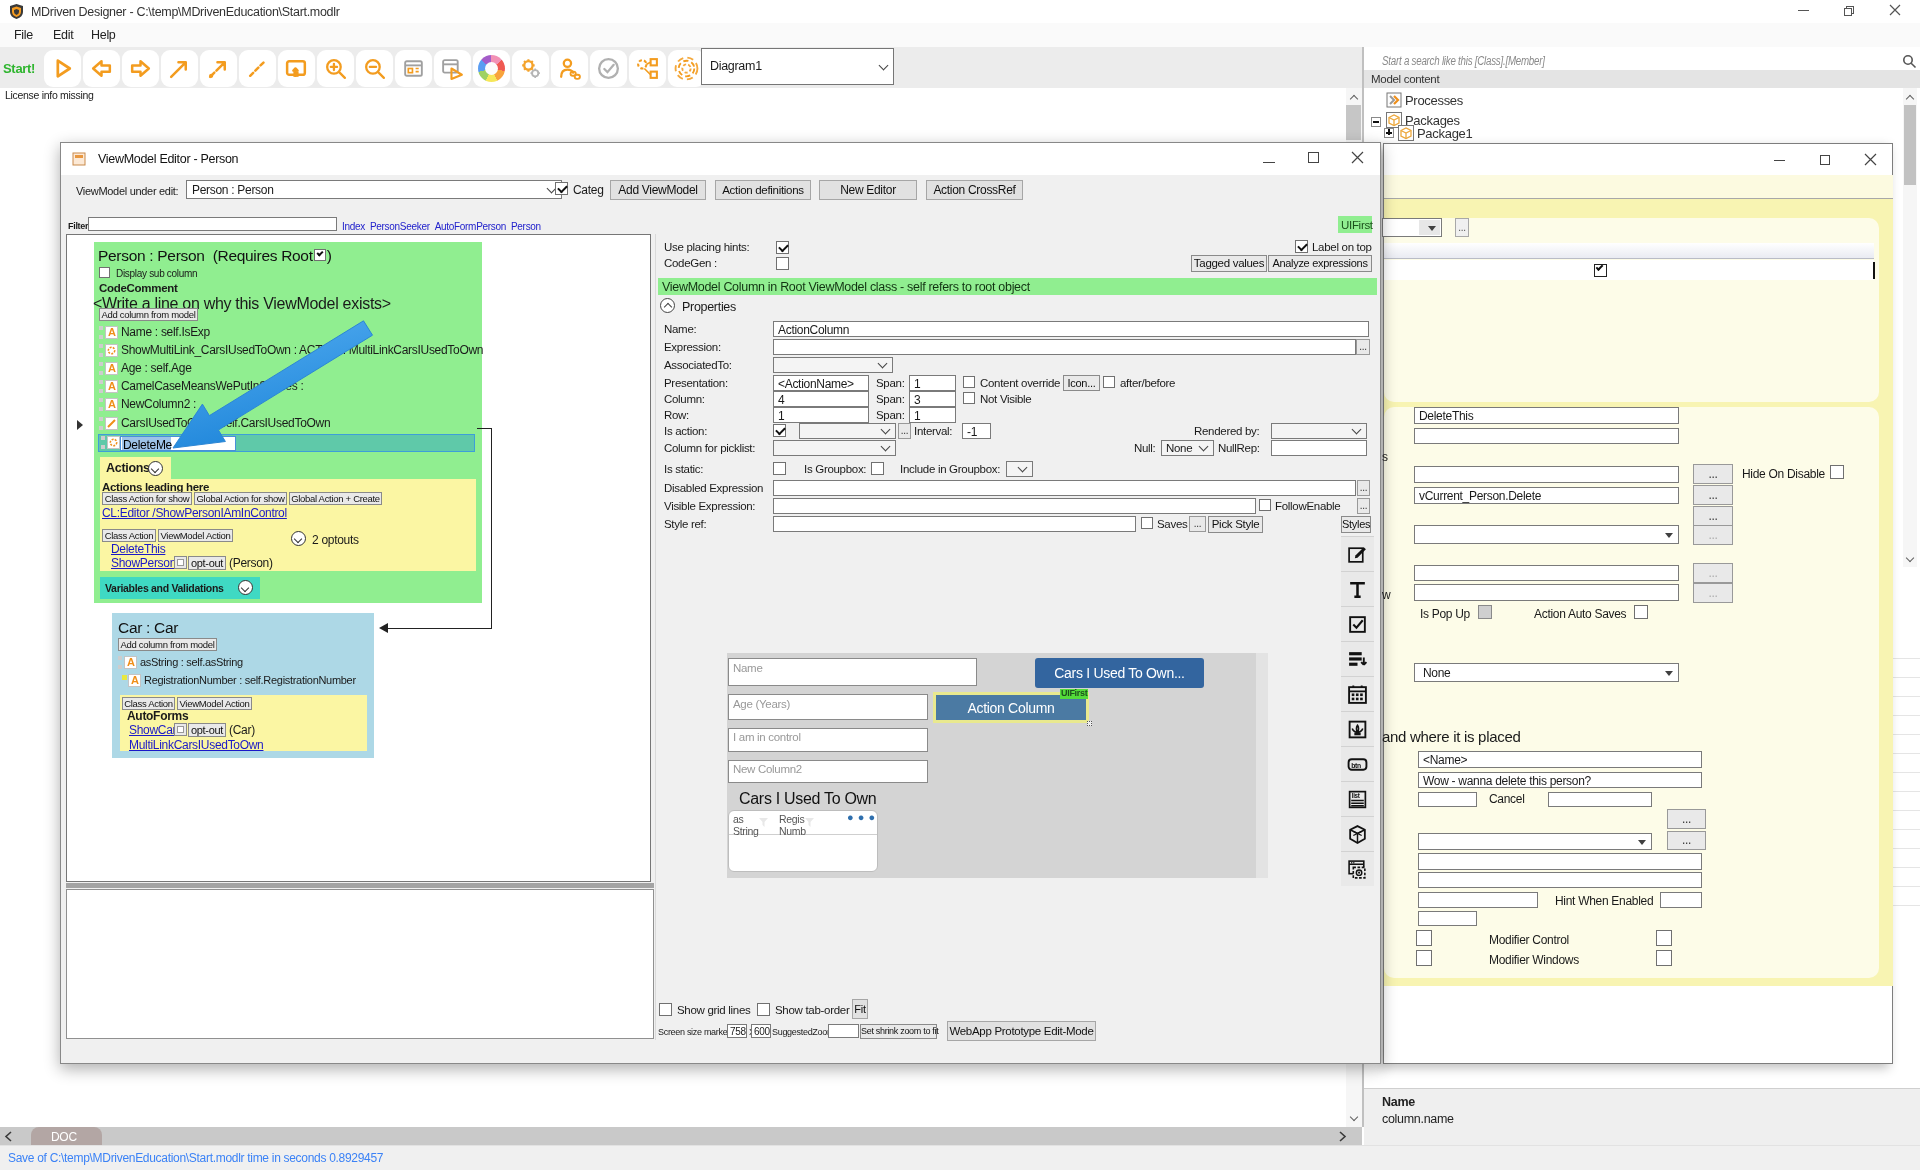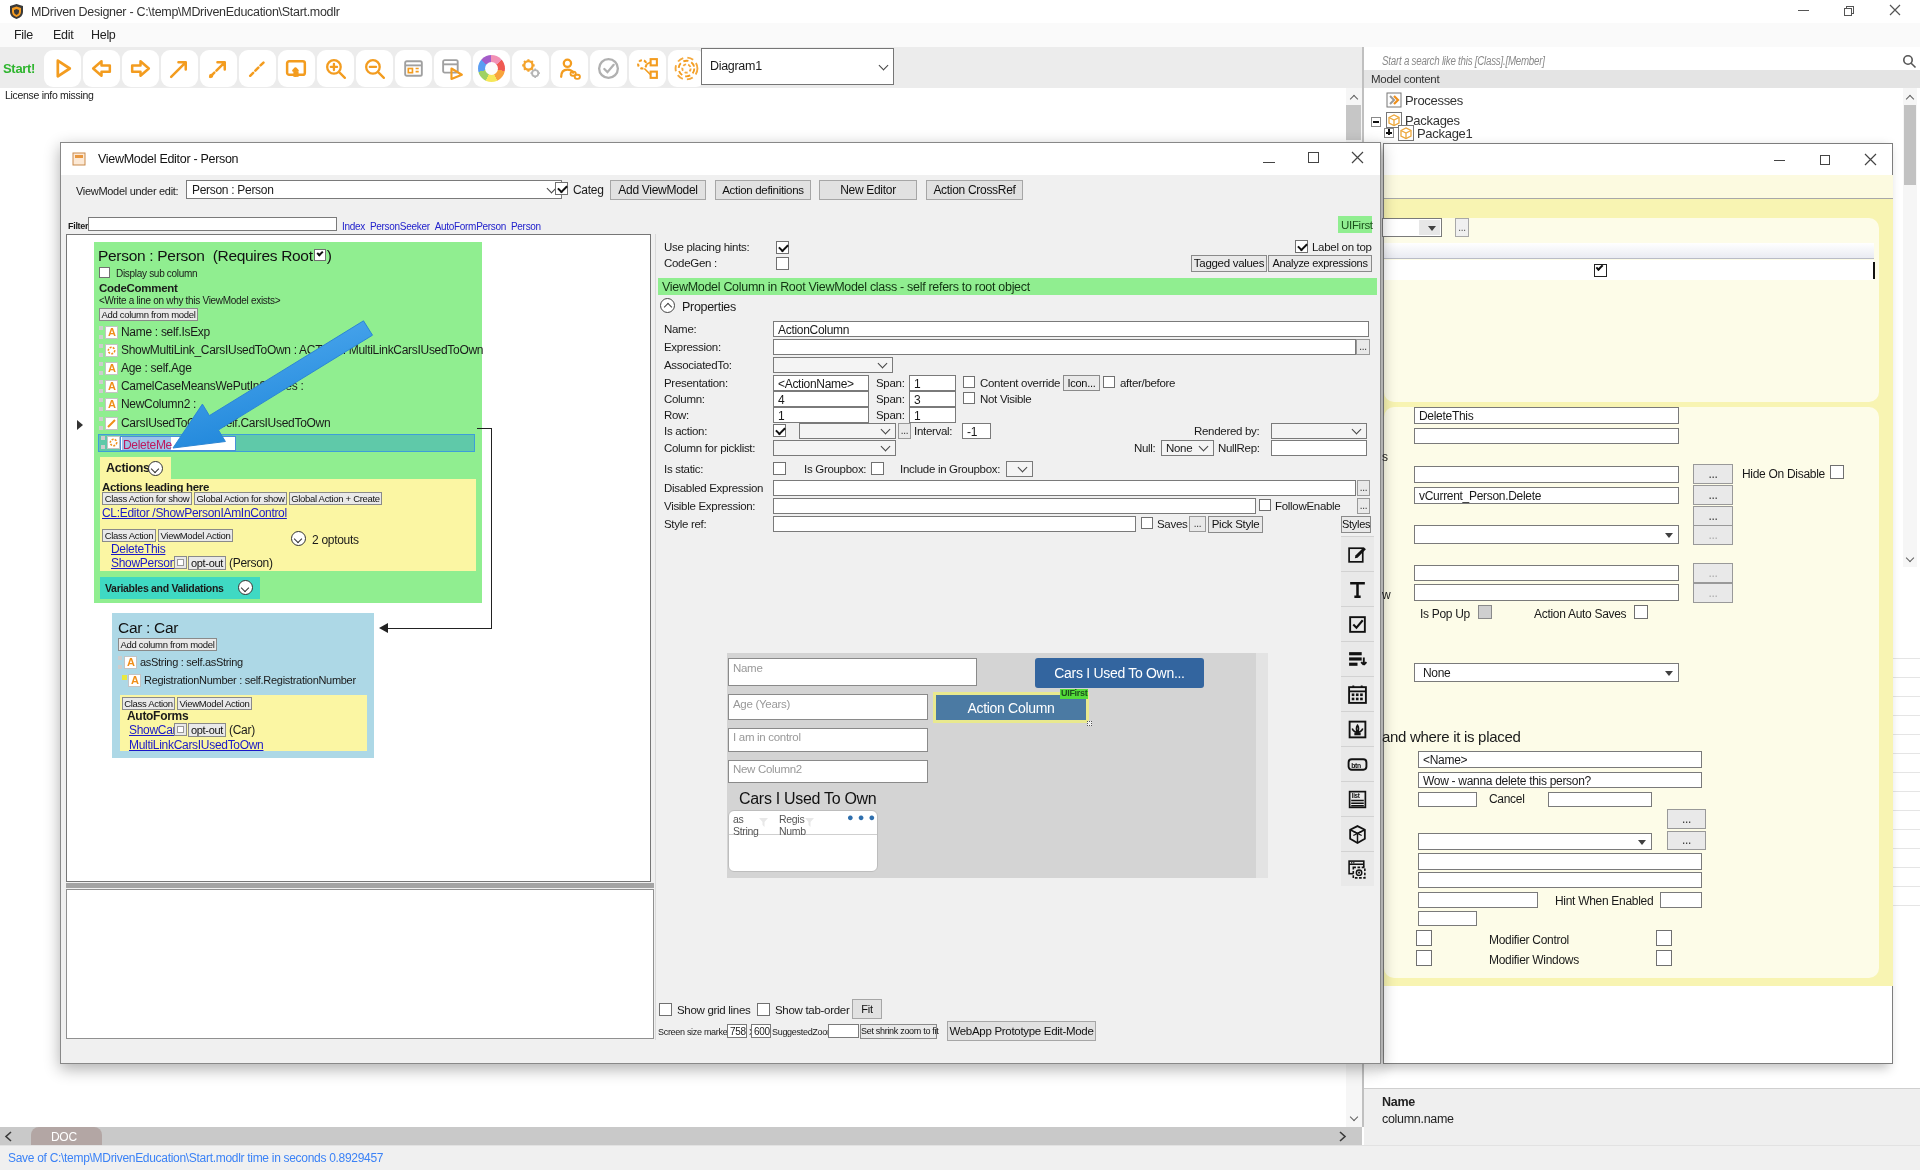--- a/index.html
+++ b/index.html
@@ -369,21 +369,21 @@
   <div class="t" style="left:281px;top:78px;font-size:10px;color:#2222cc">Index&nbsp;&nbsp;PersonSeeker&nbsp;&nbsp;AutoFormPerson&nbsp;&nbsp;Person</div>
 
   <div class="a" style="left:5px;top:91px;width:585px;height:648px;background:#fff;border:1px solid #767676"></div>
   <div id="canvascontent">
 
     <div class="a" style="left:33px;top:99px;width:388px;height:361px;background:#90ee90"></div>
     <div class="t" style="left:37px;top:104px;font-size:15.5px;color:#111">Person : Person&nbsp;&nbsp;(Requires Root<span style="display:inline-block;width:12px;height:12px;background:#fff;border:1px solid #707070;position:relative;margin:0 1px"><span style="position:absolute;left:2px;top:1px;width:6px;height:4px;border-left:2px solid #111;border-bottom:2px solid #111;transform:rotate(-45deg)"></span></span>)</div>
     <div class="cb" style="left:38px;top:124px;width:11px;height:11px"></div>
     <div class="t" style="left:55px;top:125px;font-size:10px">Display sub column</div>
     <div class="t" style="left:38px;top:139px;font-size:11.5px;font-weight:bold">CodeComment</div>
-    <div class="t" style="left:38px;top:152px;font-size:10px">&lt;Write a line on why this ViewModel exists&gt;</div>
+    <div class="t" style="left:32px;top:152px;font-size:16px">&lt;Write a line on why this ViewModel exists&gt;</div>
     <div class="mbtn" style="left:38px;top:165px;width:99px;height:13px;line-height:12px;font-size:9.5px">Add column from model</div>
     <div class="grip" style="left:38px;top:183px"></div>
       <div class="ric" style="left:44px;top:183px">
         <i>A</i>
       </div>
     <div class="t" style="left:60px;top:182px;font-size:12px">Name : self.IsExp</div>
     <div class="grip" style="left:38px;top:201px"></div>
       <div class="ric" style="left:44px;top:201px">
         <svg width="11" height="11" viewBox="0 0 11 11" style="position:absolute;left:0;top:0">
           <circle cx="5.5" cy="5.5" r="3.2" fill="none" stroke="#ef8f1a" stroke-width="1.5" stroke-dasharray="2 1.2"></circle>
@@ -416,21 +416,21 @@
 
     <div class="a" style="left:37px;top:291px;width:377px;height:18px;background:#5fc9a9;border:1px solid #3e9ed9"></div>
     <div class="grip" style="left:40px;top:293px"></div>
       <div class="ric" style="left:46px;top:293px">
         <svg width="11" height="11" viewBox="0 0 11 11" style="position:absolute;left:0;top:0">
           <circle cx="5.5" cy="5.5" r="3.2" fill="none" stroke="#ef8f1a" stroke-width="1.5" stroke-dasharray="2 1.2"></circle>
         </svg>
       </div>
     <div class="a" style="left:59px;top:293px;width:116px;height:15px;background:#fff;border:1px solid #4a90d9"></div>
     <div class="a" style="left:61px;top:294px;width:49px;height:13px;background:#9ec3e8"></div>
-    <div class="t" style="left:62px;top:295px;font-size:12px;color:#be185d">DeleteMe</div>
+    <div class="t" style="left:62px;top:295px;font-size:12px;color:#000000">DeleteMe</div>
 
     <div class="a" style="left:39px;top:314px;width:71px;height:22px;background:#fbf6a3"></div>
     <div class="t" style="left:45px;top:318px;font-size:12.5px;font-weight:bold">Actions</div>
     <div class="ccirc" style="left:87px;top:318px"></div>
     <div class="a" style="left:39px;top:336px;width:376px;height:92px;background:#fbf6a3"></div>
     <div class="t" style="left:41px;top:338px;font-size:11.5px;font-weight:bold">Actions leading here</div>
     <div class="mbtn" style="left:41px;top:349px;width:90px;height:13px;line-height:12px;font-size:9.5px">Class Action for show</div>
     <div class="mbtn" style="left:133px;top:349px;width:93px;height:13px;line-height:12px;font-size:9.5px">Global Action for show</div>
     <div class="mbtn" style="left:228px;top:349px;width:93px;height:13px;line-height:12px;font-size:9.5px">Global Action + Create</div>
     <div class="link" style="left:41px;top:363px;font-size:12px">CL:Editor /ShowPersonIAmInControl</div>
@@ -703,21 +703,21 @@
           <circle cx="11.5" cy="13" r="2.6" fill="none" stroke="#111" stroke-width="1.4"></circle>
           <circle cx="11.5" cy="13" r="1" fill="#111"></circle>
         </svg>
       </div>
   </div>
 
   <div class="cb" style="left:598px;top:860px"></div>
   <div class="t" style="left:616px;top:861px;font-size:11.5px">Show grid lines</div>
   <div class="cb" style="left:696px;top:860px"></div>
   <div class="t" style="left:714px;top:861px;font-size:11.5px">Show tab-order</div>
-  <div class="btn" style="left:791px;top:856px;width:30px;height:20px;font-size:11px;line-height:18px">Fit</div>
+  <div class="btn" style="left:791px;top:856px;width:16px;height:20px;font-size:11px;line-height:18px">Fit</div>
   <div class="t" style="left:597px;top:884px;font-size:9px">Screen size marker</div>
   <div class="tb" style="left:666px;top:881px;width:20px;height:14px">
       <span style="font-size:10px;top:1px;left:2px">758</span>
     </div>
   <div class="t" style="left:688px;top:884px;font-size:9px">X</div>
   <div class="tb" style="left:690px;top:881px;width:20px;height:14px">
       <span style="font-size:10px;top:1px;left:2px">600</span>
     </div>
   <div class="t" style="left:711px;top:884px;font-size:9px">SuggestedZoom</div>
   <div class="tb" style="left:767px;top:881px;width:31px;height:14px"></div>

